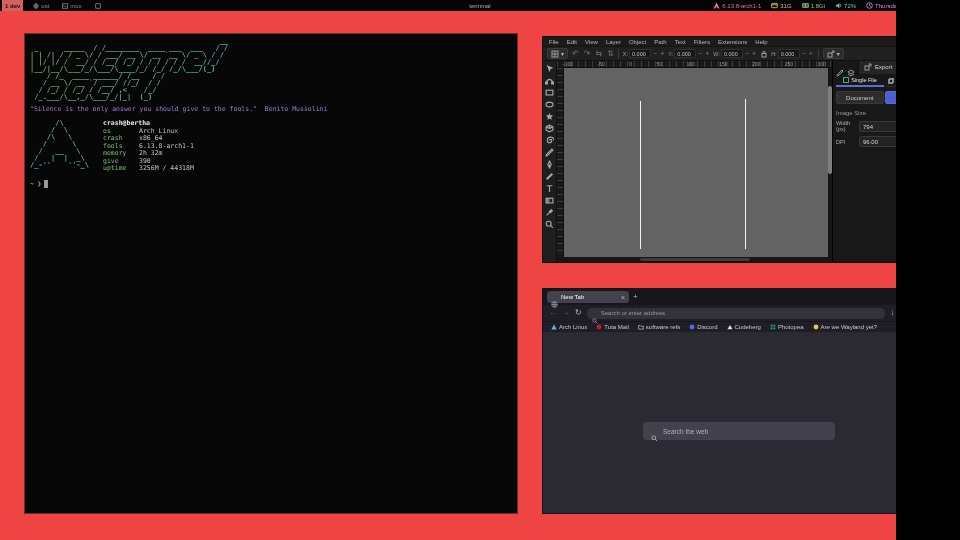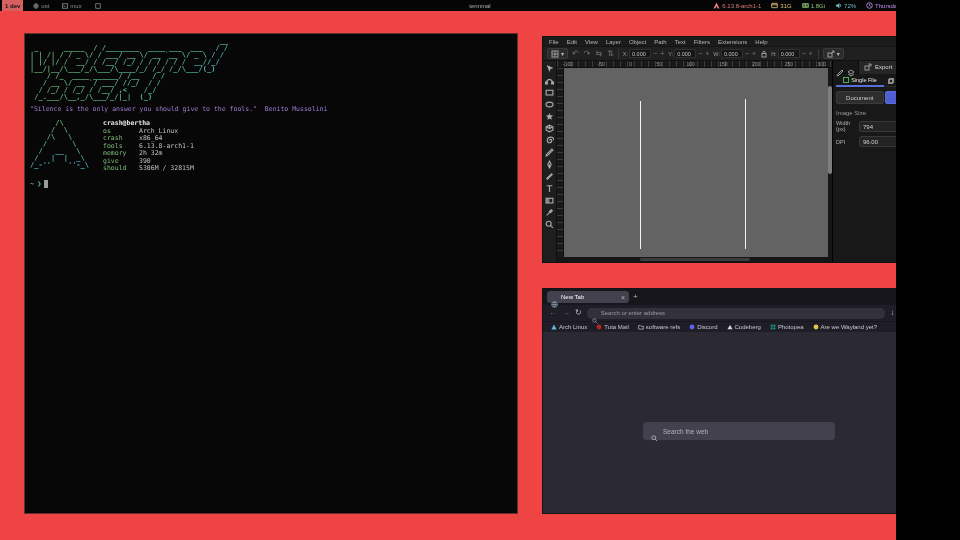--- a/index.html
+++ b/index.html
@@ -268,22 +268,22 @@
             </div>
             <div class="frow">
               <span class="flabel">memory</span>
               <span class="fvalue">2h 32m</span>
             </div>
             <div class="frow">
               <span class="flabel">give</span>
               <span class="fvalue">390</span>
             </div>
             <div class="frow">
-              <span class="flabel">should</span>
-              <span class="fvalue">5306M / 32815M</span>
+              <span class="flabel">uptime</span>
+              <span class="fvalue">3256M / 44318M</span>
             </div>
           </div>
       </div>
     </div>
     <div id="prompt">
       <span class="tilde">~</span>
       <span class="chev">❯</span>
       <span class="cursor"></span>
     </div>
   </div>

